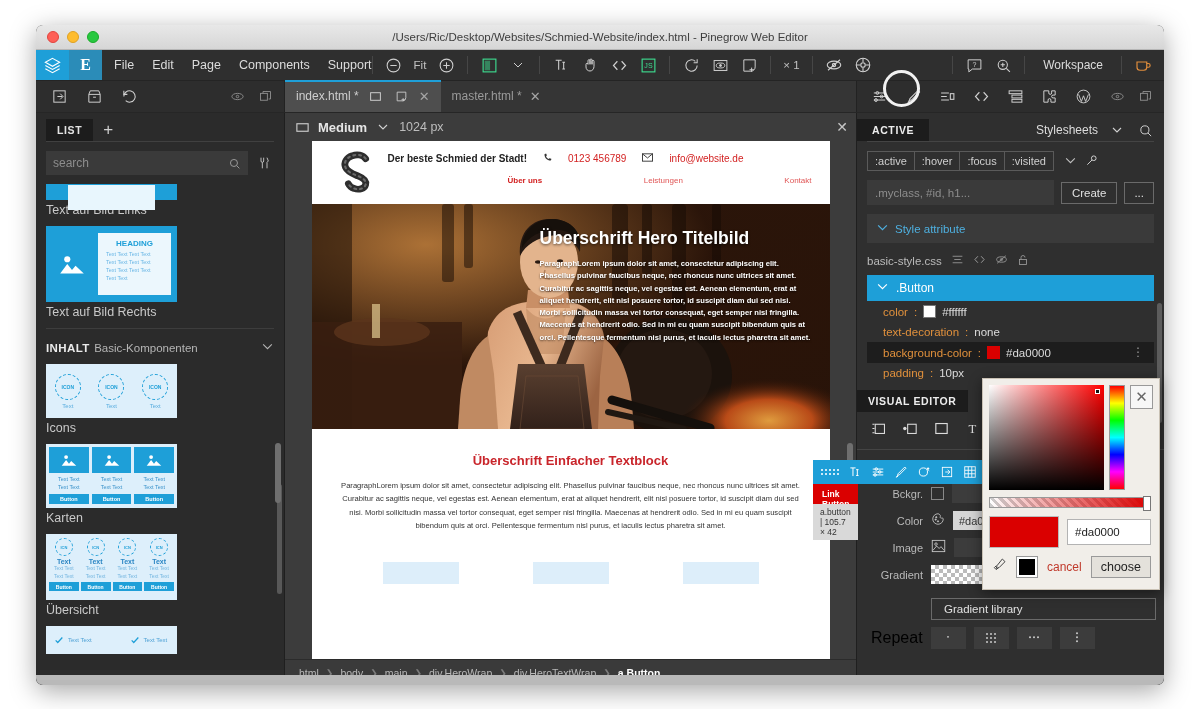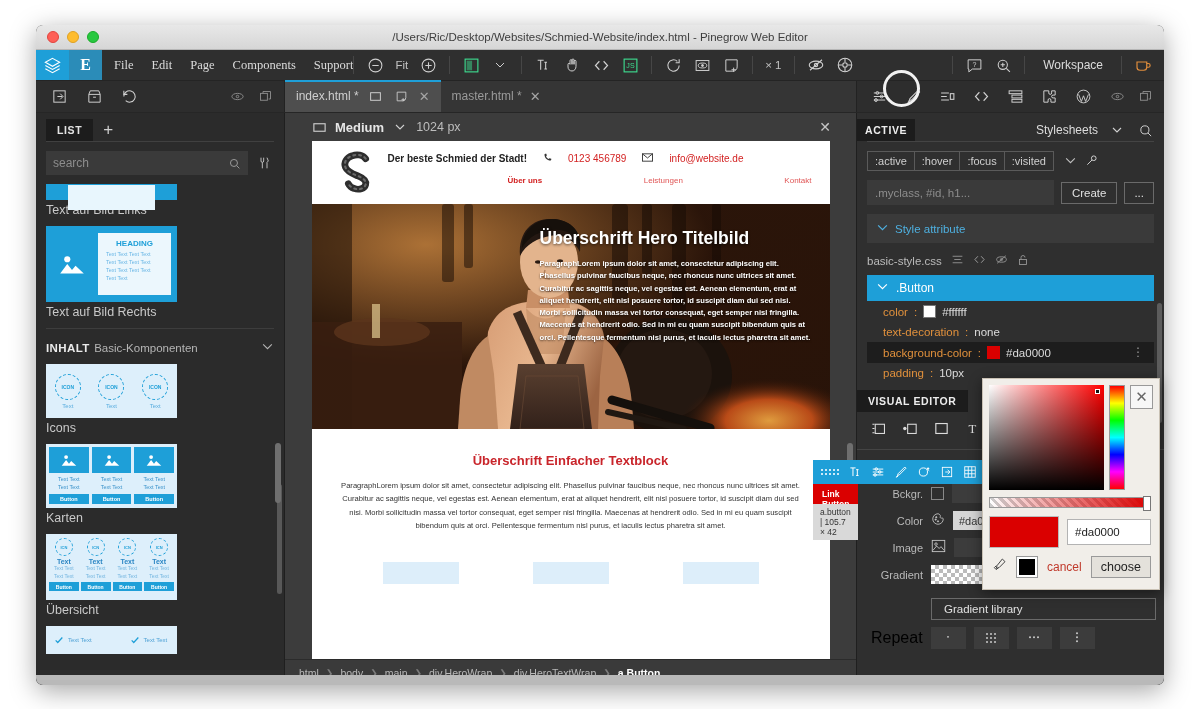--- a/index.html
+++ b/index.html
@@ -38,21 +38,21 @@
   }
   .logo-tile {
     width:33px; display:flex; align-items:center; justify-content:center;
     background:#1e9fd8; color:#fff;
   }
   .logo-tile2 {
     width:33px; display:flex; align-items:center; justify-content:center;
     background:#2b8cb8; color:#fff; font-size:16px; font-weight:bold;
     font-family:"Liberation Serif", serif;
   }
-  .menu-items { display:flex; align-items:center; padding-left:12px; gap:18px;font-family:Liberation Serif, serif; }
+  .menu-items { display:flex; align-items:center; padding-left:12px; gap:18px; }
   .menu-items span {
     font-size:12.5px; color:#dcdcdc; cursor:default;
   }
   .tb-sep { width:1px; background:#464646; margin:6px 0; }
   .tb-group { display:flex; align-items:center; gap:11px; padding:0 12px; }
   .ticon {
     width:18px;height:18px; display:flex;align-items:center;justify-content:center;
     color:#cfcfcf;
   }
   .ticon svg { display:block; }
@@ -155,21 +155,21 @@
   .th-over .t { font-size:7px; font-weight:bold; color:#2b86c4; }
   .th-over .s { font-size:5px; color:#74b6e0; line-height:1.5;}
   .th-over .btn { background:#1e9fd8; color:#fff; font-size:5px; padding:1.5px 0; margin-top:2px; font-weight:bold;}
   .th-check { height:28px; background:#ddeffb; display:flex; align-items:center; gap:8px; padding:0 8px;}
   .th-check .ck { display:flex; align-items:center; gap:4px; font-size:6px; color:#4fa2d6;}
 
   
   .center { flex:1; background:#3c3c3c; display:flex; flex-direction:column; position:relative; }
   .devbar {
     height:28px; background:#3c3c3c; display:flex; align-items:center; gap:7px;
-    padding:0 25px; color:#e6e6e6;
+    padding:0 8px; color:#e6e6e6;
   }
   .devbar .sz { font-size:13px; font-weight:bold; }
   .devbar .px { font-size:12.5px; color:#bdbdbd; }
   .devbar .closex { margin-left:auto; font-size:14px; color:#c6c6c6; }
   .canvas-wrap { flex:1; display:flex; justify-content:center; overflow:hidden; background:#3c3c3c; }
   .page {
     width:518px; background:#fff; position:relative; overflow:hidden;
   }
   .site-head { height:63px; display:flex; align-items:flex-start; padding:6px 14px 0 14px; }
   .logo-s {
@@ -221,21 +221,21 @@
   }
   .crumbbar span { font-size:10.5px; color:#b9b9b9; }
   .crumbbar .sep { color:#7b7b7b; font-size:9px; }
   .crumbbar .cur { color:#ffffff; font-weight:bold; }
 
   
   .right { width:308px; background:#2f2f2f; border-left:1px solid #1f1f1f; position:relative;
            display:flex; flex-direction:column; overflow:hidden;}
   .act-row { display:flex; align-items:center; padding:6px 10px 0 0; }
   .act-tab { background:#1c1c1c; color:#ededed; font-size:10.5px; font-weight:bold;
-             letter-spacing:.6px; padding:5px 8px; }
+             letter-spacing:.6px; padding:5px 15px; }
   .act-right { margin-left:auto; display:flex; align-items:center; gap:10px; }
   .act-right .sl { font-size:12px; color:#dcdcdc; }
   .act-underline { height:1px; background:#444; margin:0 10px; }
 
   .pseudo-row { display:flex; align-items:center; gap:0; padding:9px 10px; }
   .pz {
     border:1px solid #5a5a5a; color:#cfcfcf; font-size:11px; padding:3px 7px;
     border-right:none; background:#2f2f2f;
   }
   .pz:last-of-type { border-right:1px solid #5a5a5a; }

